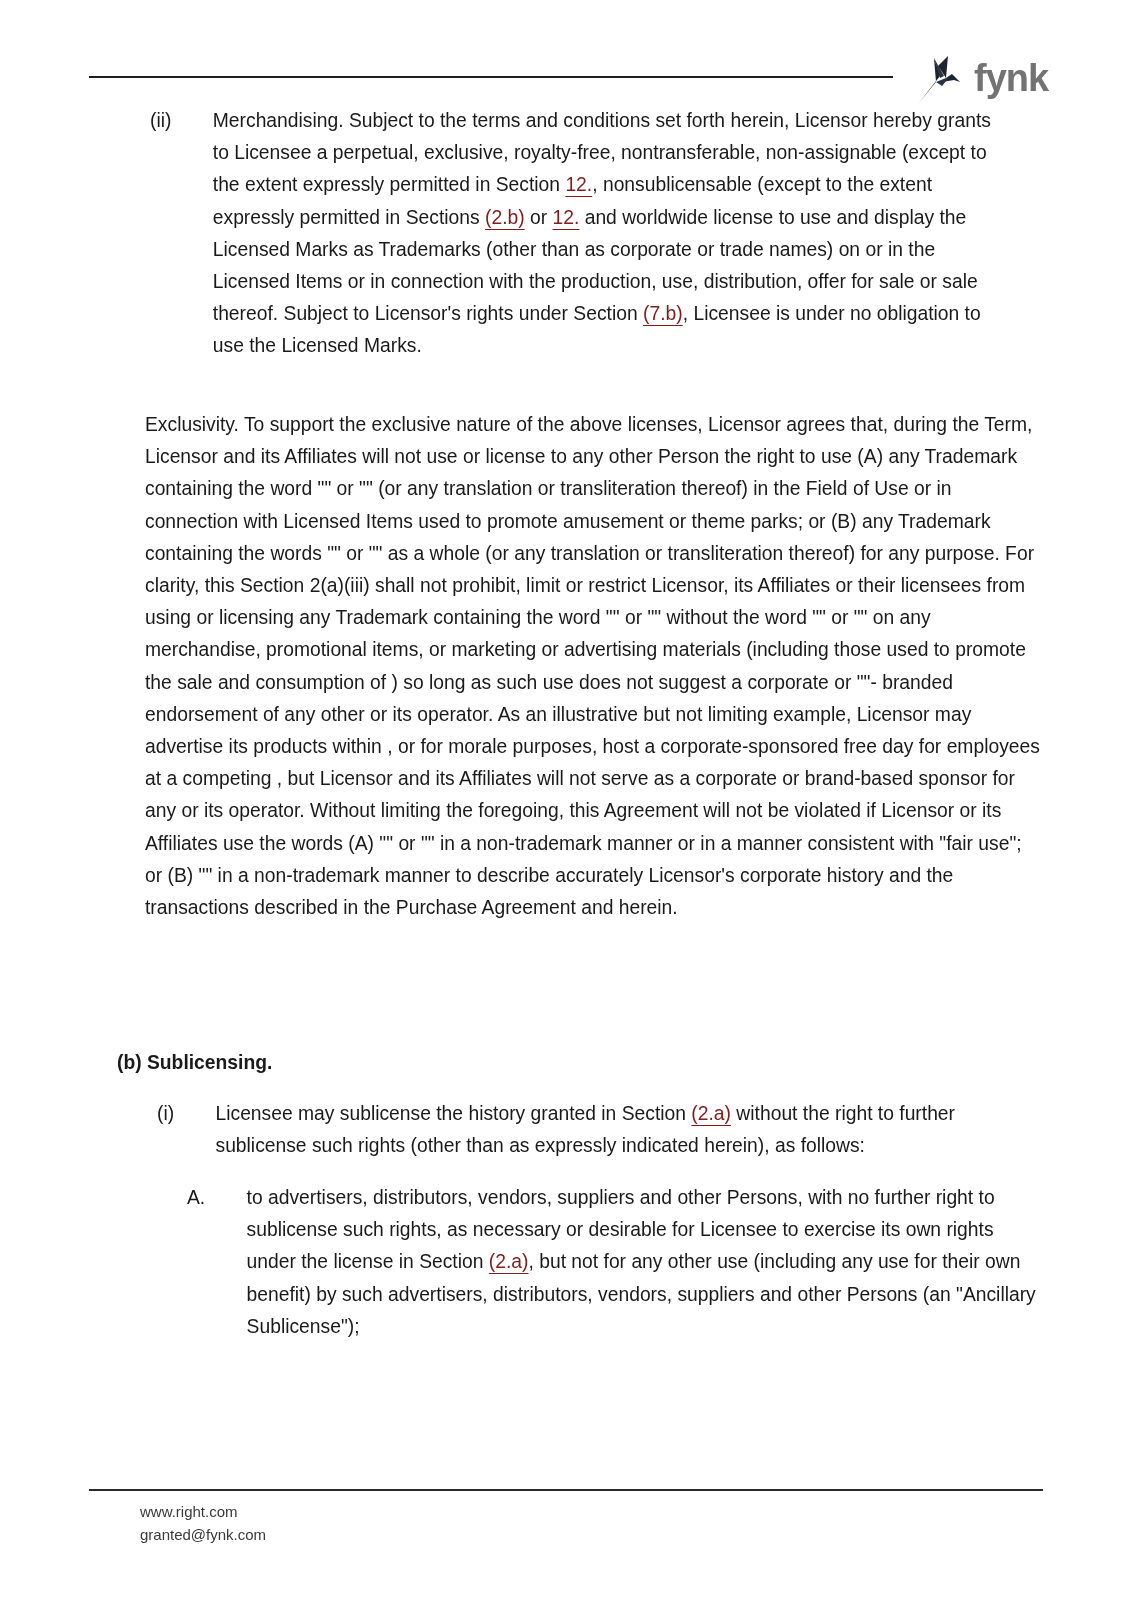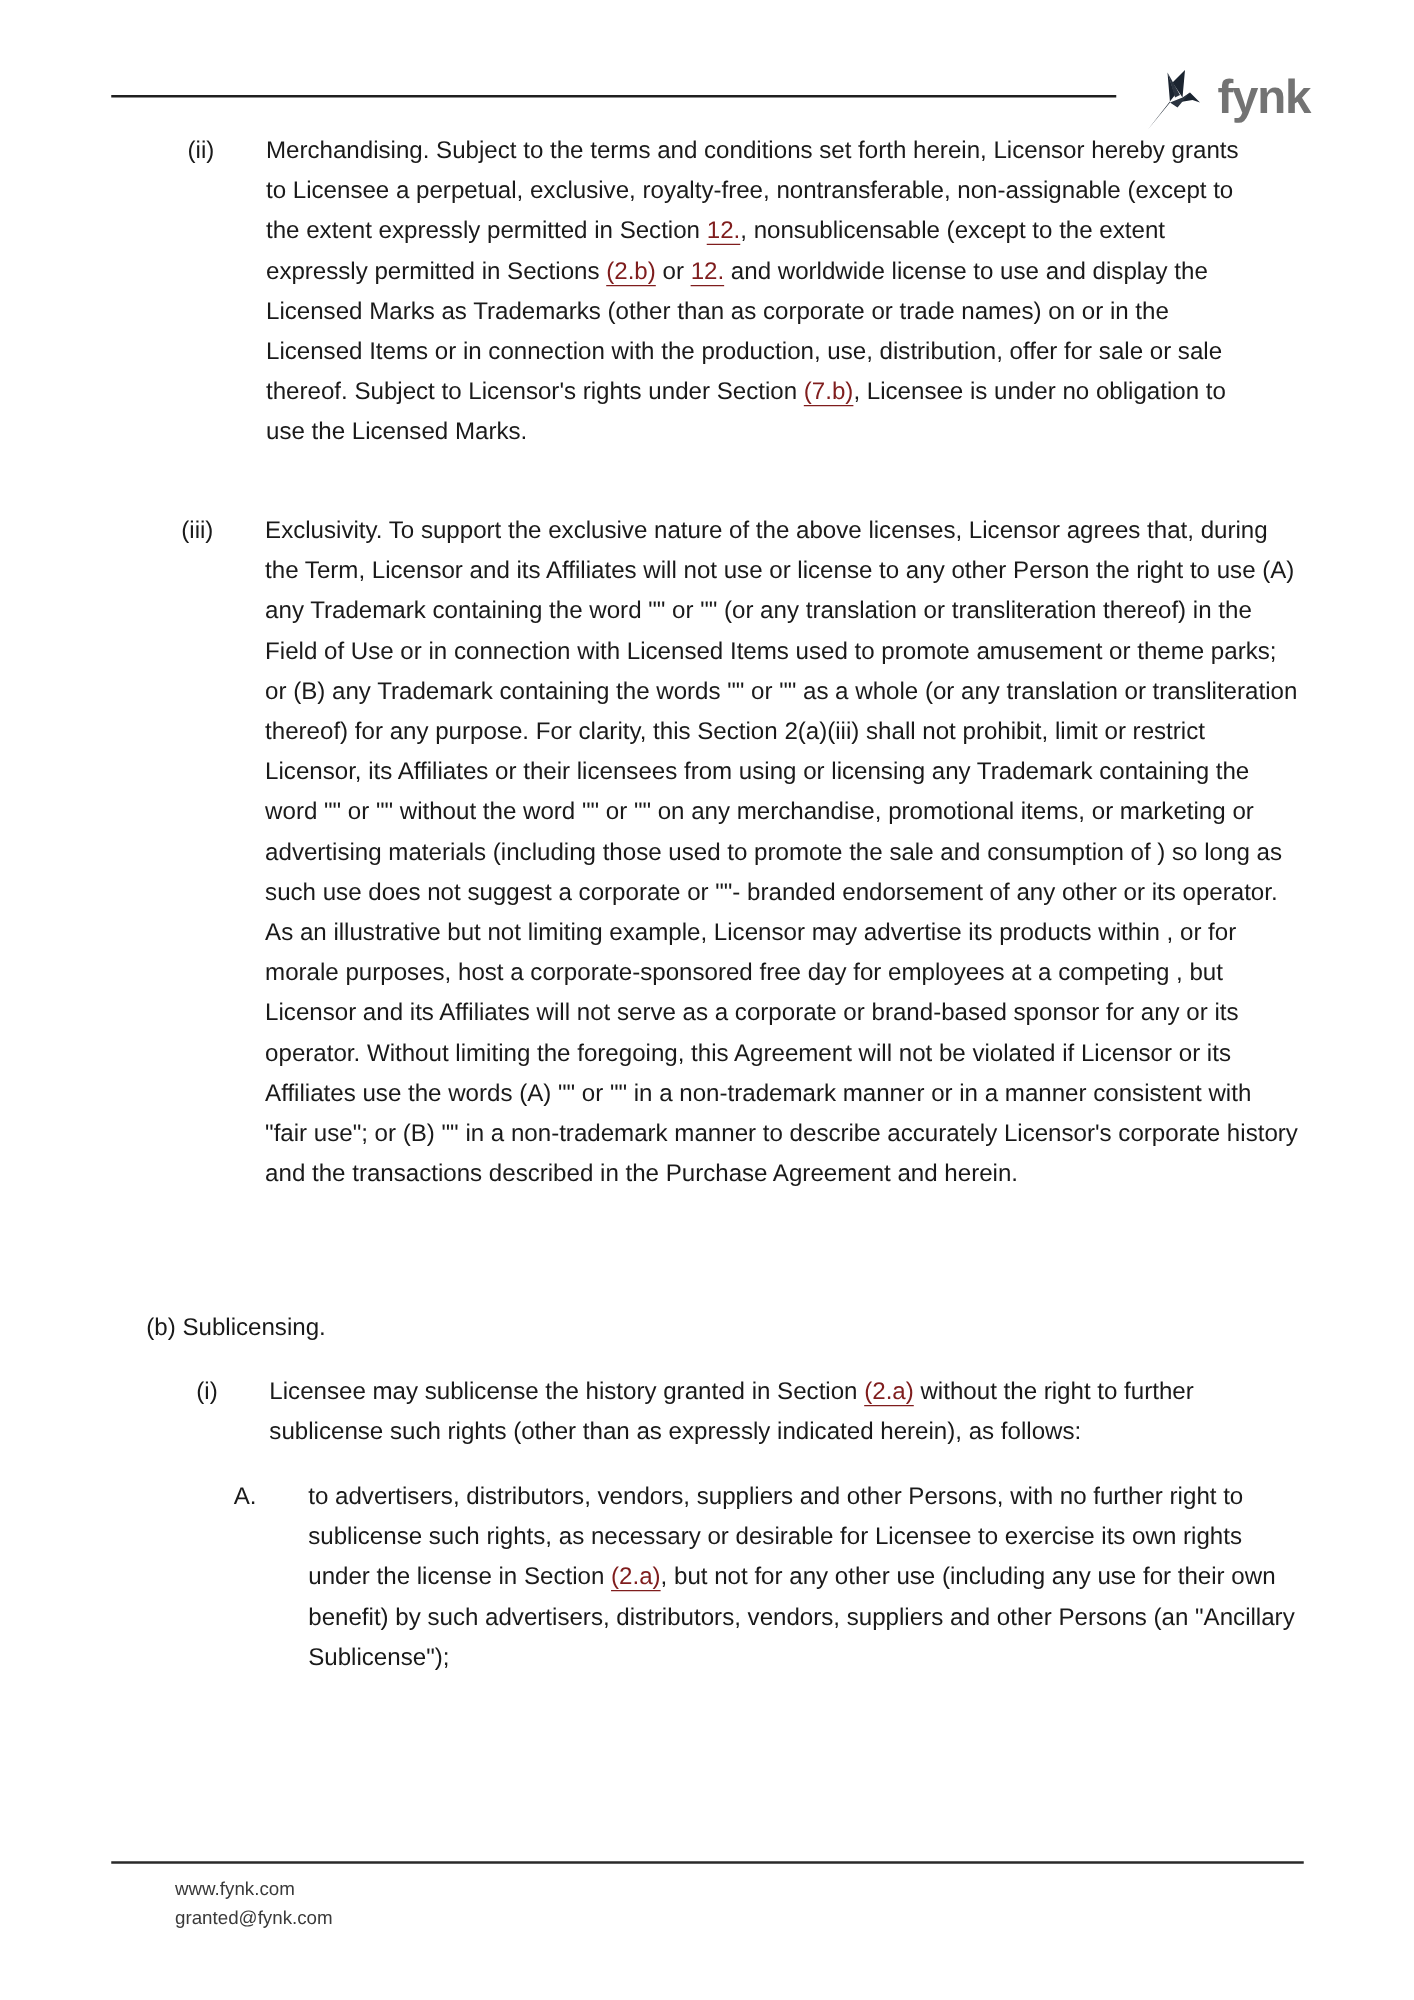--- a/index.html
+++ b/index.html
@@ -30,21 +30,21 @@
     position: absolute; margin: 0; gap: 36px;
   }
   .item { display: flex; }
   .marker { flex: 0 0 auto; white-space: pre; }
   .body-text { flex: 1 1 auto; }
   .link {
     color: #7f1d1d; text-decoration: underline; text-underline-offset: 5px;
     text-decoration-thickness: 1px; cursor: pointer;
   }
   .heading {
-    position: absolute; left: 117px; top: 1047px; font-weight: 400;
+    position: absolute; left: 117px; top: 1047px; font-weight: 700;
     font-size: 19.3px; line-height: 32px; margin: 0;
   }
   .footer-line {
     position: absolute; left: 89px; top: 1489px; width: 954px; height: 2px;
     background: #2a2a2a;
   }
   .footer {
     position: absolute; left: 140px; top: 1500px; font-size: 15px;
     line-height: 23px; color: #3a3a3a;
   }
@@ -67,36 +67,35 @@
 </div>
 
 <div class="content">
 
   <div class="para item" style="left:150px; top:105px; width:860px;">
     <span class="marker">(ii) </span>
     <span class="body-text"><span>Merchandising. Subject to the terms and conditions set forth herein, Licensor hereby grants to Licensee a perpetual, exclusive, royalty-free, nontransferable, non-assignable (except to the extent expressly permitted in Section </span><a class="link">12.</a><span>, nonsublicensable (except to the extent expressly permitted in Sections </span><a class="link">(2.b)</a><span> or </span><a class="link">12.</a><span> and worldwide license to use and display the Licensed Marks as Trademarks (other than as corporate or trade names) on or in the Licensed Items or in connection with the production, use, distribution, offer for sale or sale thereof. Subject to Licensor's rights under Section </span><a class="link">(7.b)</a><span>, Licensee is under no obligation to use the Licensed Marks.</span></span>
   </div>
 
   <div class="para item" style="left:145px; top:409px; width:895px;">
-    <span class="marker">(iii) </span>
     <span class="body-text">Exclusivity. To support the exclusive nature of the above licenses, Licensor agrees that, during the Term, Licensor and its Affiliates will not use or license to any other Person the right to use (A) any Trademark containing the word "" or "" (or any translation or transliteration thereof) in the Field of Use or in connection with Licensed Items used to promote amusement or theme parks; or (B) any Trademark containing the words "" or "" as a whole (or any translation or transliteration thereof) for any purpose. For clarity, this Section 2(a)(iii) shall not prohibit, limit or restrict Licensor, its Affiliates or their licensees from using or licensing any Trademark containing the word "" or "" without the word "" or "" on any merchandise, promotional items, or marketing or advertising materials (including those used to promote the sale and consumption of ) so long as such use does not suggest a corporate or ""- branded endorsement of any other or its operator. As an illustrative but not limiting example, Licensor may advertise its products within , or for morale purposes, host a corporate-sponsored free day for employees at a competing , but Licensor and its Affiliates will not serve as a corporate or brand-based sponsor for any or its operator. Without limiting the foregoing, this Agreement will not be violated if Licensor or its Affiliates use the words (A) "" or "" in a non-trademark manner or in a manner consistent with "fair use"; or (B) "" in a non-trademark manner to describe accurately Licensor's corporate history and the transactions described in the Purchase Agreement and herein.</span>
   </div>
 
   <h3 class="heading">(b) Sublicensing.</h3>
 
   <div class="para item" style="left:157px; top:1098px; width:860px;">
     <span class="marker">(i) </span>
     <span class="body-text"><span>Licensee may sublicense the history granted in Section </span><a class="link">(2.a)</a><span> without the right to further sublicense such rights (other than as expressly indicated herein), as follows:</span></span>
   </div>
 
   <div class="para item" style="left:187px; top:1182px; width:850px;">
     <span class="marker">A. </span>
     <span class="body-text"><span>to advertisers, distributors, vendors, suppliers and other Persons, with no further right to sublicense such rights, as necessary or desirable for Licensee to exercise its own rights under the license in Section </span><a class="link">(2.a)</a><span>, but not for any other use (including any use for their own benefit) by such advertisers, distributors, vendors, suppliers and other Persons (an "Ancillary Sublicense");</span></span>
   </div>
 
 </div>
 
 <div class="footer-line"></div>
 
 <div class="footer">
-  <div>www.fynk.com</div>
+  <div>www.right.com</div>
   <div>granted@fynk.com</div>
 </div>
 
 </body></html>

